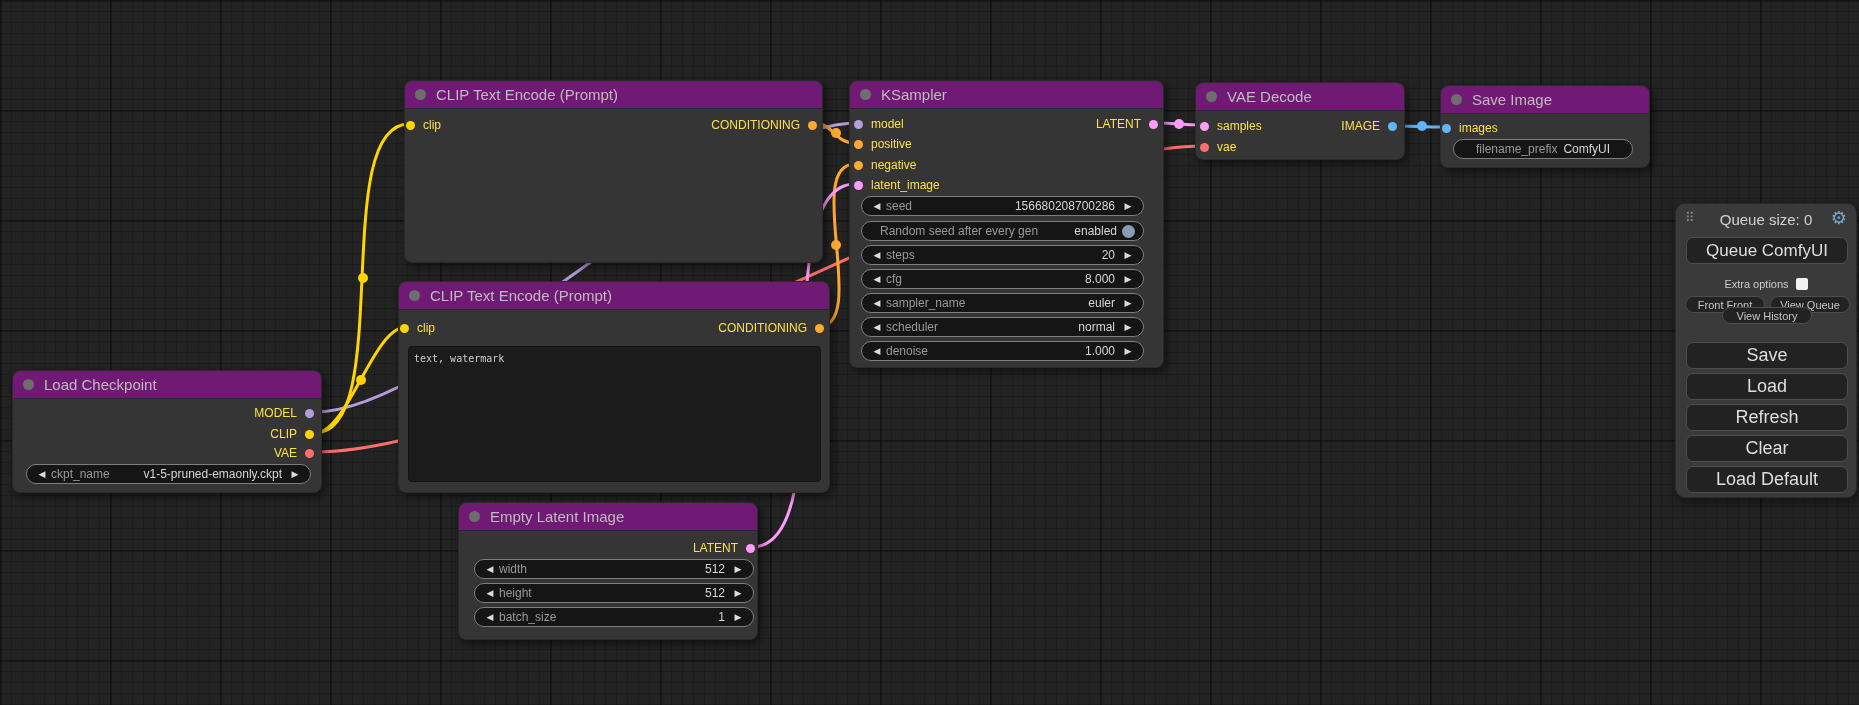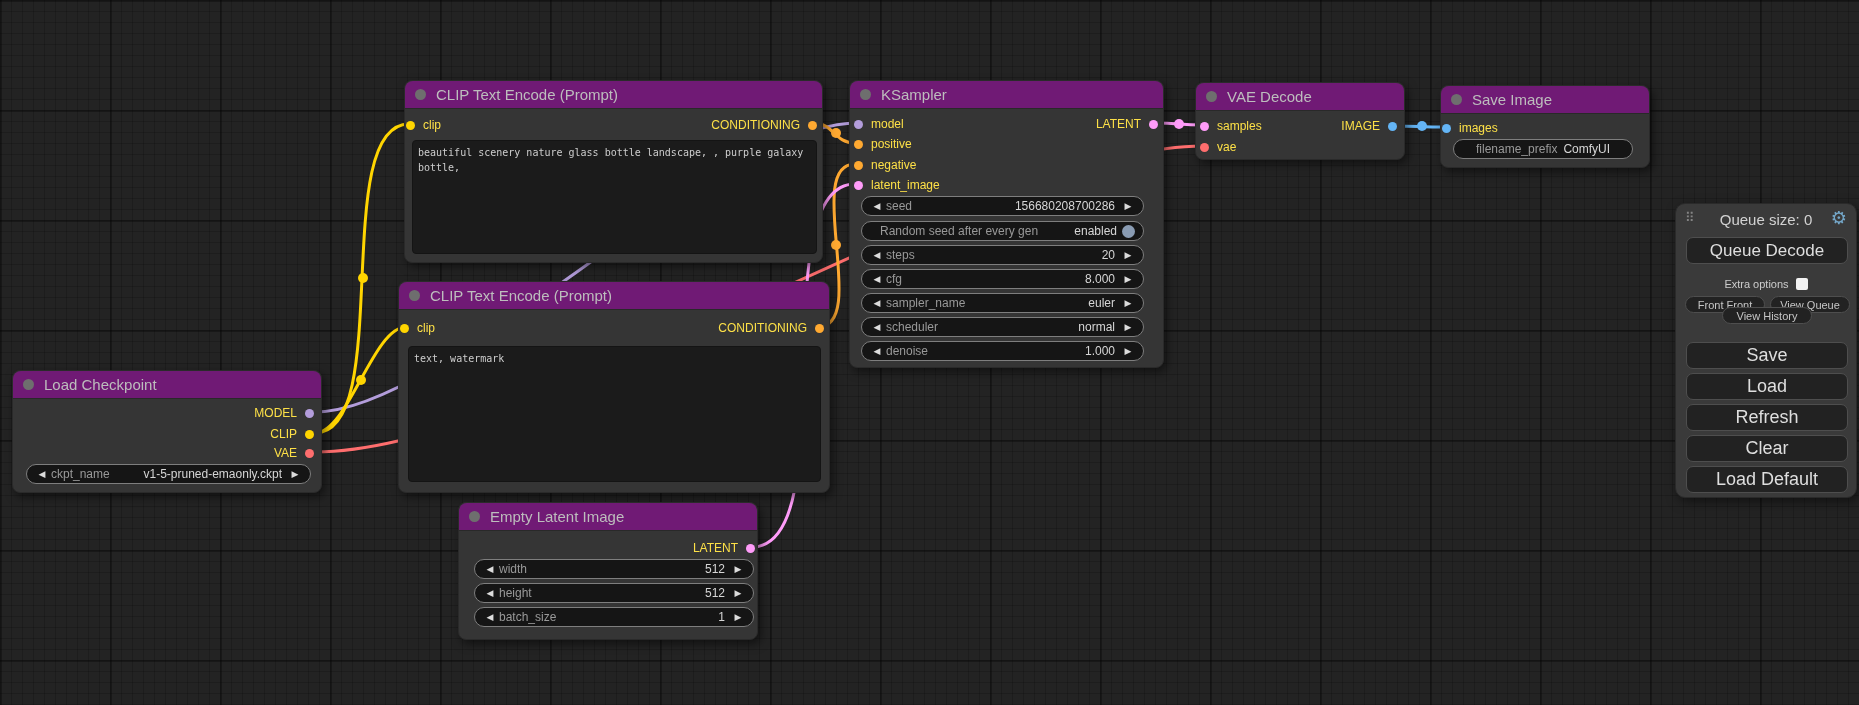--- a/index.html
+++ b/index.html
@@ -126,21 +126,20 @@
     <span class="node-title">CLIP Text Encode (Prompt)</span>
   </div>
   <div class="slot in" style="left:1px;top:35px;">
     <span class="dot" style="background-color: rgb(255, 213, 0);"></span>
     <span>clip</span>
   </div>
   <div class="slot out" style="right:5px;top:35px;">
     <span>CONDITIONING</span>
     <span class="dot" style="background-color: rgb(255, 169, 49);"></span>
   </div>
-  <div class="prompt-box" style="left:7px;top:59px;width:405px;height:114px;">beautiful scenery nature glass bottle landscape, , purple galaxy bottle,</div>
 </div>
 
 <div class="node" style="left:398px;top:281px;width:432px;height:212px;">
   <div class="node-header">
     <span class="collapse-dot"></span>
     <span class="node-title">CLIP Text Encode (Prompt)</span>
   </div>
   <div class="slot in" style="left:1px;top:37px;">
     <span class="dot" style="background-color: rgb(255, 213, 0);"></span>
     <span>clip</span>
@@ -283,21 +282,21 @@
     <span class="wvalue" style="padding-right:14px;">ComfyUI</span>
   </div>
 </div>
 
 <div class="panel" style="left:1675px;top:203px;width:182px;height:295px;">
   <div class="panel-head">
     <span class="drag-handle">⠿</span>
     <span class="queue-size">Queue size: 0</span>
     <span class="gear" style="color: rgb(116, 167, 201);">⚙</span>
   </div>
-  <div class="btn big" style="top:33px;">Queue Decode</div>
+  <div class="btn big" style="top:33px;">Queue ComfyUI</div>
   <div class="extra-row" style="top:74px;">
     <span class="extra-label">Extra options</span>
     <span class="checkbox"></span>
   </div>
   <div class="btn small" style="left:9px;top:92px;width:80px;">Front Front</div>
   <div class="btn small" style="left:94px;top:92px;width:80px;">View Queue</div>
   <div class="btn small" style="left:46px;top:103px;width:90px;">View History</div>
   <div class="btn big" style="top:138px;font-size:18px;">Save</div>
   <div class="btn big" style="top:169px;font-size:18px;">Load</div>
   <div class="btn big" style="top:200px;font-size:18px;">Refresh</div>

